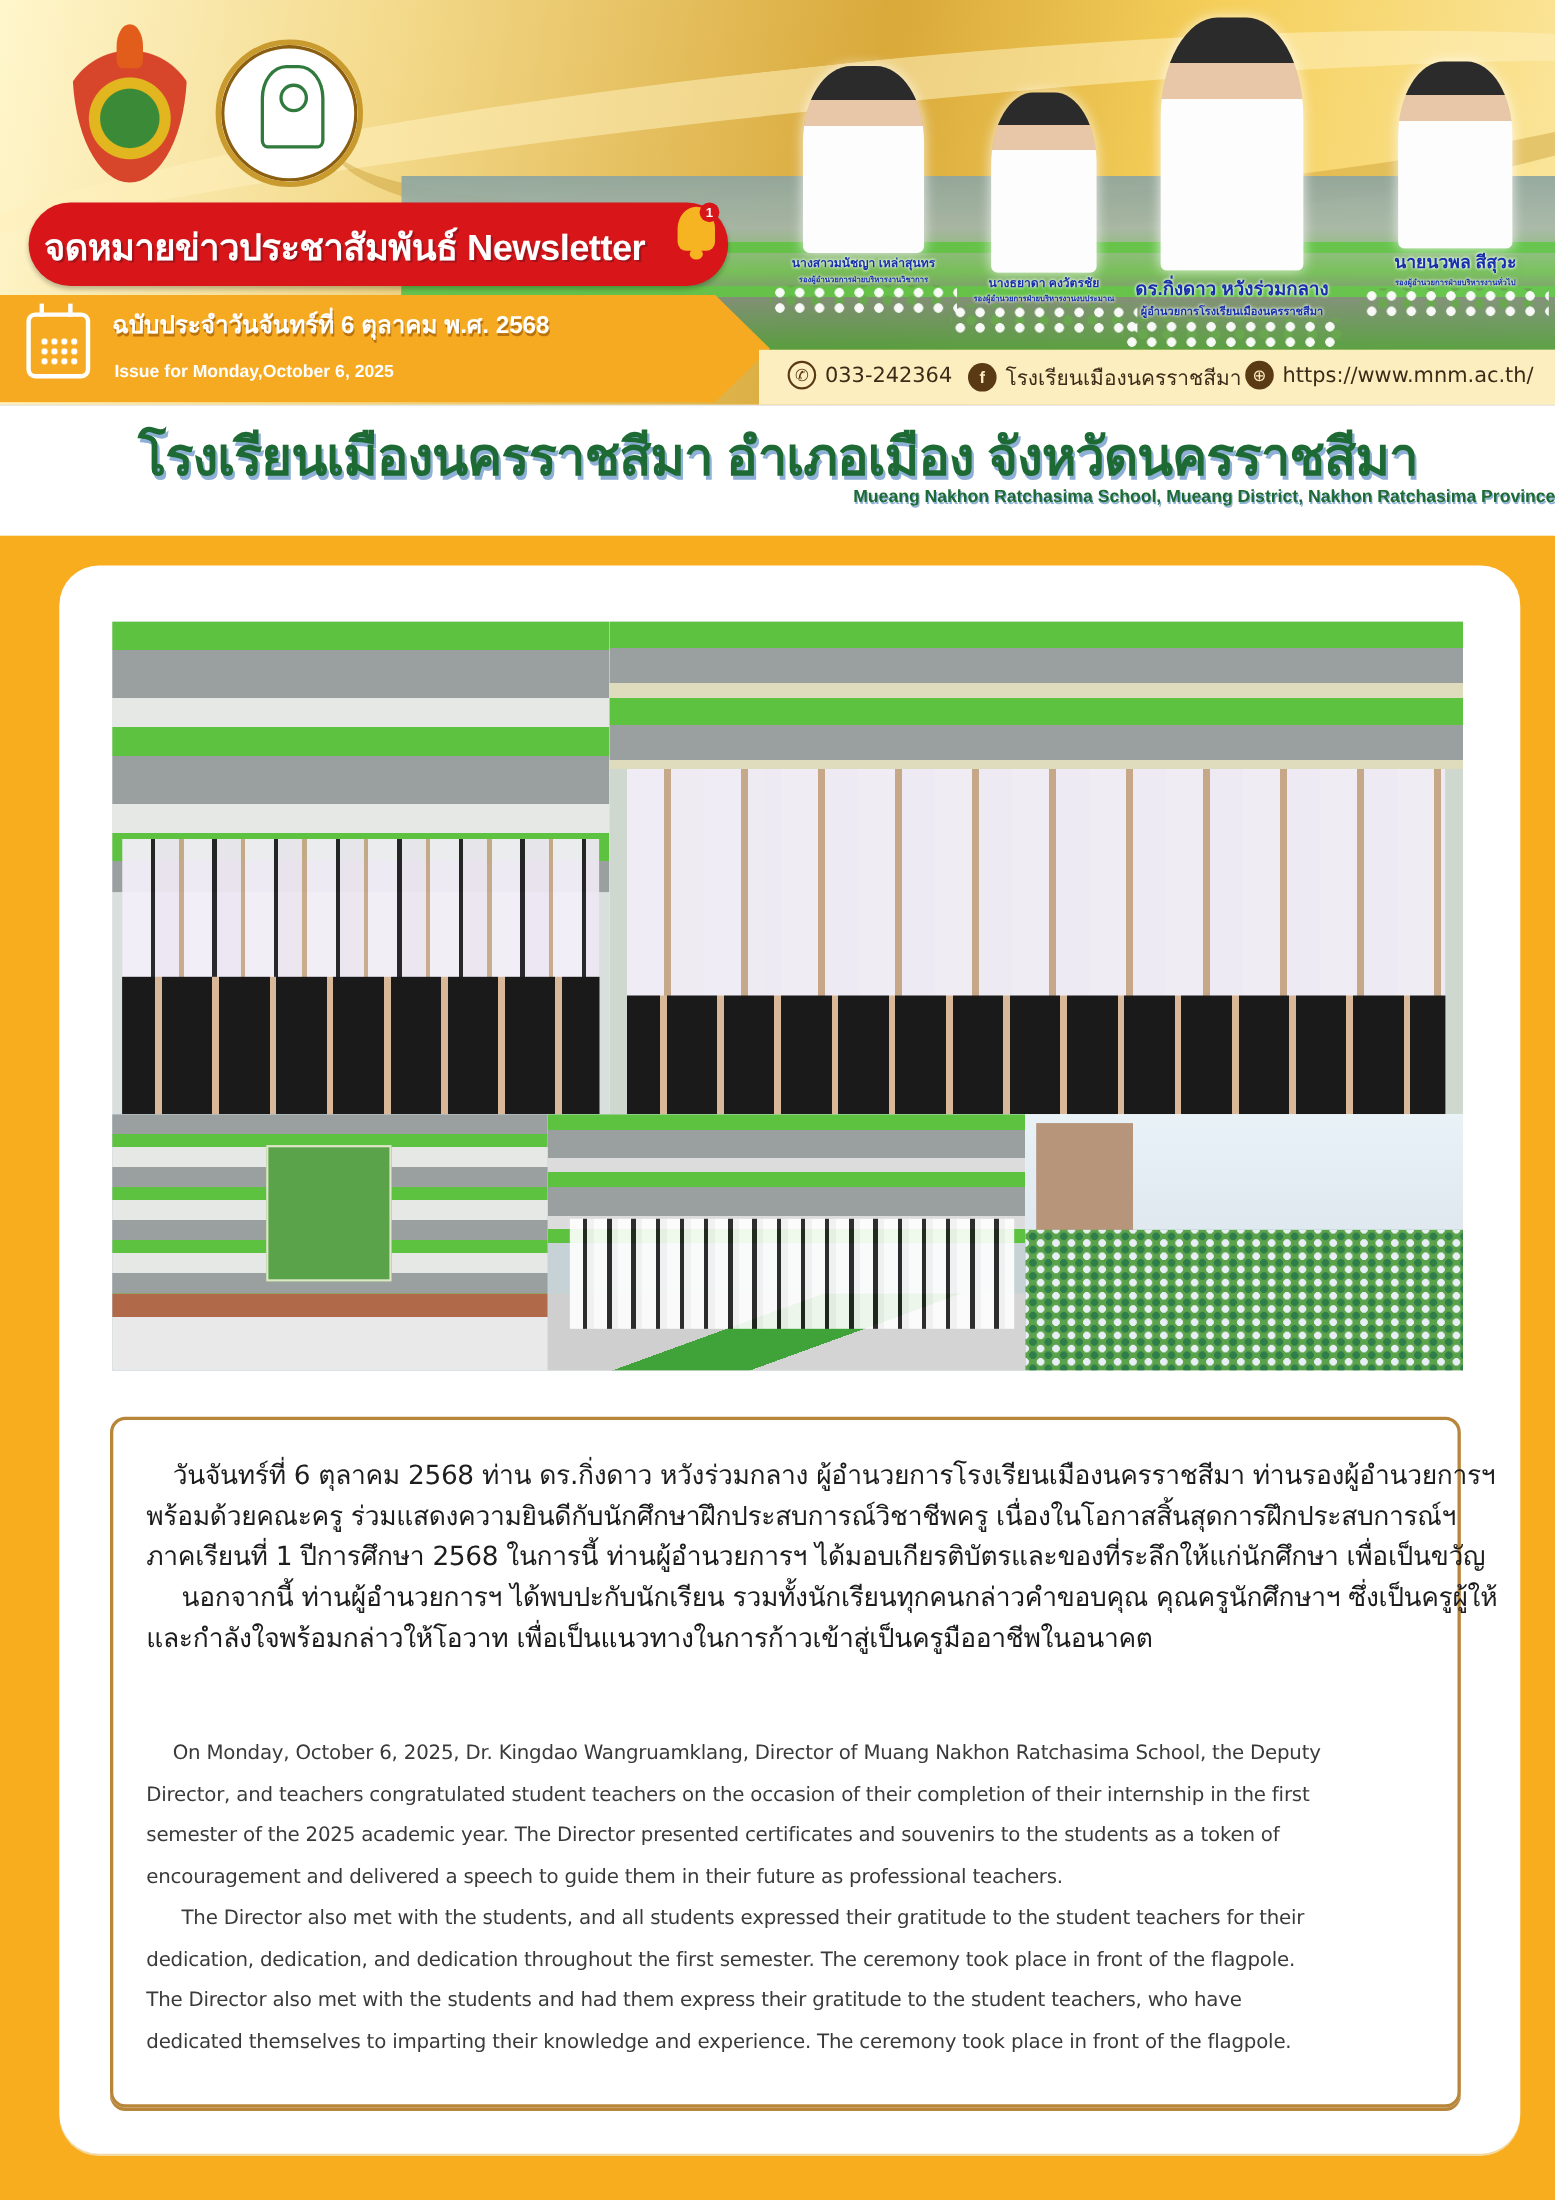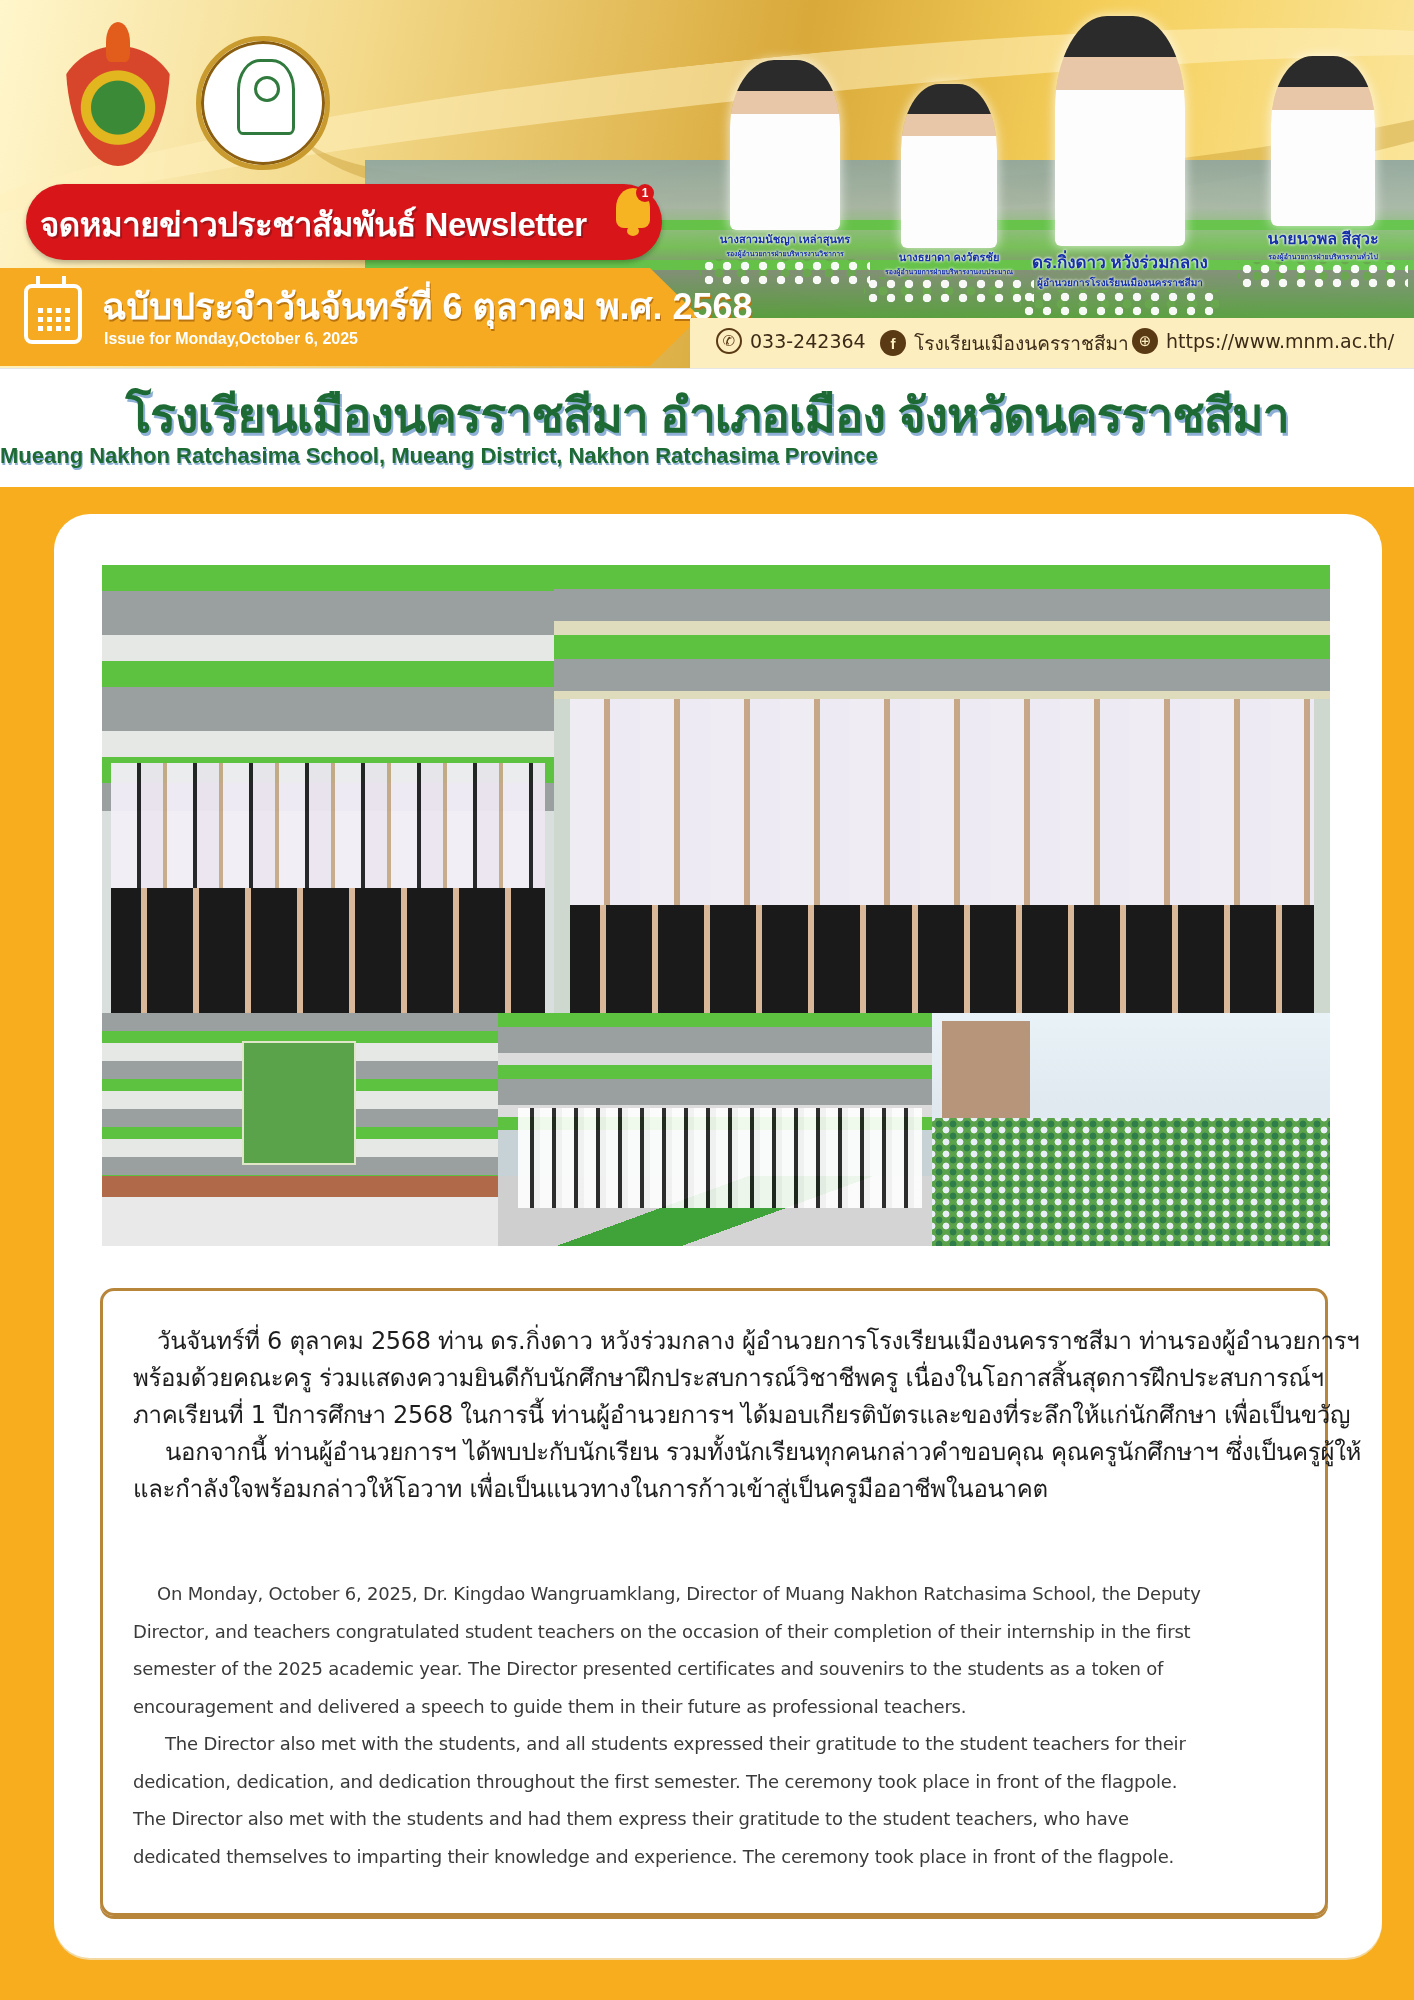--- a/index.html
+++ b/index.html
@@ -33,43 +33,43 @@
   .bell .body { position:absolute; left:10px; top:10px; width:34px; height:40px; background:#f7b422; border-radius:50% 50% 8px 8px; }
   .bell .clap { position:absolute; left:21px; top:48px; width:12px; height:10px; background:#f7b422; border-radius:50%; }
   .bell .badge { position:absolute; left:30px; top:6px; width:18px; height:18px; border-radius:50%; background:#d8161a; color:#fff; font-size:12px; font-weight:bold; text-align:center; line-height:18px; font-family:"Liberation Sans", sans-serif; }
 
   .date-band { position:absolute; left:0; top:268px; width:700px; height:98px; background:#f6aa22;
     clip-path:polygon(0 0,650px 0,700px 49px,650px 98px,0 98px); }
   .cal-icon { position:absolute; left:24px; top:284px; width:58px; height:60px; border:4px solid #fff; border-radius:8px; box-sizing:border-box; }
   .cal-icon::before { content:""; position:absolute; left:8px; top:-12px; width:4px; height:12px; background:#fff; box-shadow:26px 0 0 #fff; }
   .cal-icon .grid { position:absolute; left:8px; top:18px; width:36px; height:28px;
     background:radial-gradient(circle,#fff 45%,transparent 46%) 0 0/9px 9px; }
-  .date-th { position:absolute; left:102px; top:278px; font-family:"Liberation Sans", sans-serif; font-weight:bold; font-size:36px; color:#fff;
+  .date-th { position:absolute; left:102px; top:278px; font-family:"Liberation Sans", sans-serif; font-weight:bold; font-size:22px; color:#fff;
     text-shadow:1px 2px 0 #b8730f; white-space:nowrap; }
   .date-en { position:absolute; left:104px; top:330px; font-family:"Liberation Sans", sans-serif; font-weight:bold; font-size:16px; color:#fff; white-space:nowrap; }
 
   .contact-bar { position:absolute; left:690px; top:318px; width:724px; height:50px; background:#fdeec0; }
   .contact-bar .item { position:absolute; top:10px; display:flex; align-items:center; gap:8px; font-size:19px; color:#3c2b17; white-space:nowrap; }
   .ic { width:26px; height:26px; border-radius:50%; display:inline-flex; align-items:center; justify-content:center; font-size:15px; color:#5a3a14; box-sizing:border-box; }
   .ic.phone { border:2px solid #5a3a14; }
   .ic.fb { background:#5a3a14; color:#fdeec0; font-weight:bold; font-family:"Liberation Sans", sans-serif; }
   .ic.web { background:#5a3a14; color:#fdeec0; }
 
   .staff { position:absolute; text-align:center; }
   .staff .fig { margin:0 auto; background:linear-gradient(180deg,#2b2b2b 0 18%,#e7c7a7 18% 32%,#fdfdfd 32% 100%); border-radius:40% 40% 6px 6px; box-shadow:0 0 12px rgba(255,255,255,.8); }
   .staff .name { font-family:"Liberation Sans", sans-serif; font-weight:bold; color:#1530a8; white-space:nowrap; text-shadow:0 0 3px #fff,0 0 3px #fff; }
   .staff .role { font-family:"Liberation Sans", sans-serif; font-weight:bold; color:#1530a8; white-space:nowrap; text-shadow:0 0 3px #fff,0 0 3px #fff; }
   .flowers { height:26px; background:radial-gradient(circle,#fff 35%,transparent 40%) 0 0/18px 14px, radial-gradient(circle,#6aa84f 30%,transparent 35%) 8px 6px/22px 16px; opacity:.95; }
 
   
   .school-band { position:absolute; left:0; top:368px; width:1414px; height:118px; background:#fff; border-top:1px solid #e6e6e6; }
   .school-th { position:absolute; left:0; width:1414px; top:8px; text-align:center; font-family:"Liberation Sans", sans-serif; font-weight:bold;
     font-size:48px; color:#1e6a34; text-shadow:2px 3px 0 #8fb0d6; letter-spacing:-1px; }
-  .school-en { position:absolute; left:0; width:1414px; top:74px; text-align:left; font-family:"Liberation Sans", sans-serif; font-weight:bold;
-    font-size:22px; color:#1e6a34; text-shadow:1px 2px 0 #8fb0d6; }
+  .school-en { position:absolute; left:0; width:1414px; top:74px; text-align:right; font-family:"Liberation Sans", sans-serif; font-weight:bold;
+    font-size:16px; color:#1e6a34; text-shadow:1px 2px 0 #8fb0d6; }
 
   
   .card { position:absolute; left:54px; top:514px; width:1328px; height:1444px; background:#fff; border-radius:36px; box-shadow:0 2px 0 #f3d9a0; }
 
   .collage { position:absolute; left:102px; top:565px; width:1228px; height:681px; }
   .ph { position:absolute; overflow:hidden; }
   .ph .bld { position:absolute; left:0; width:100%; }
   .ph .grn { position:absolute; left:0; bottom:0; width:100%; }
   .ph .ppl { position:absolute; bottom:0; height:62%; left:2%; width:96%;
     background:repeating-linear-gradient(90deg,#f3eff8 0 26px,#1f1f22 26px 30px,#eee7f3 30px 52px,#c9a98a 52px 56px); 

